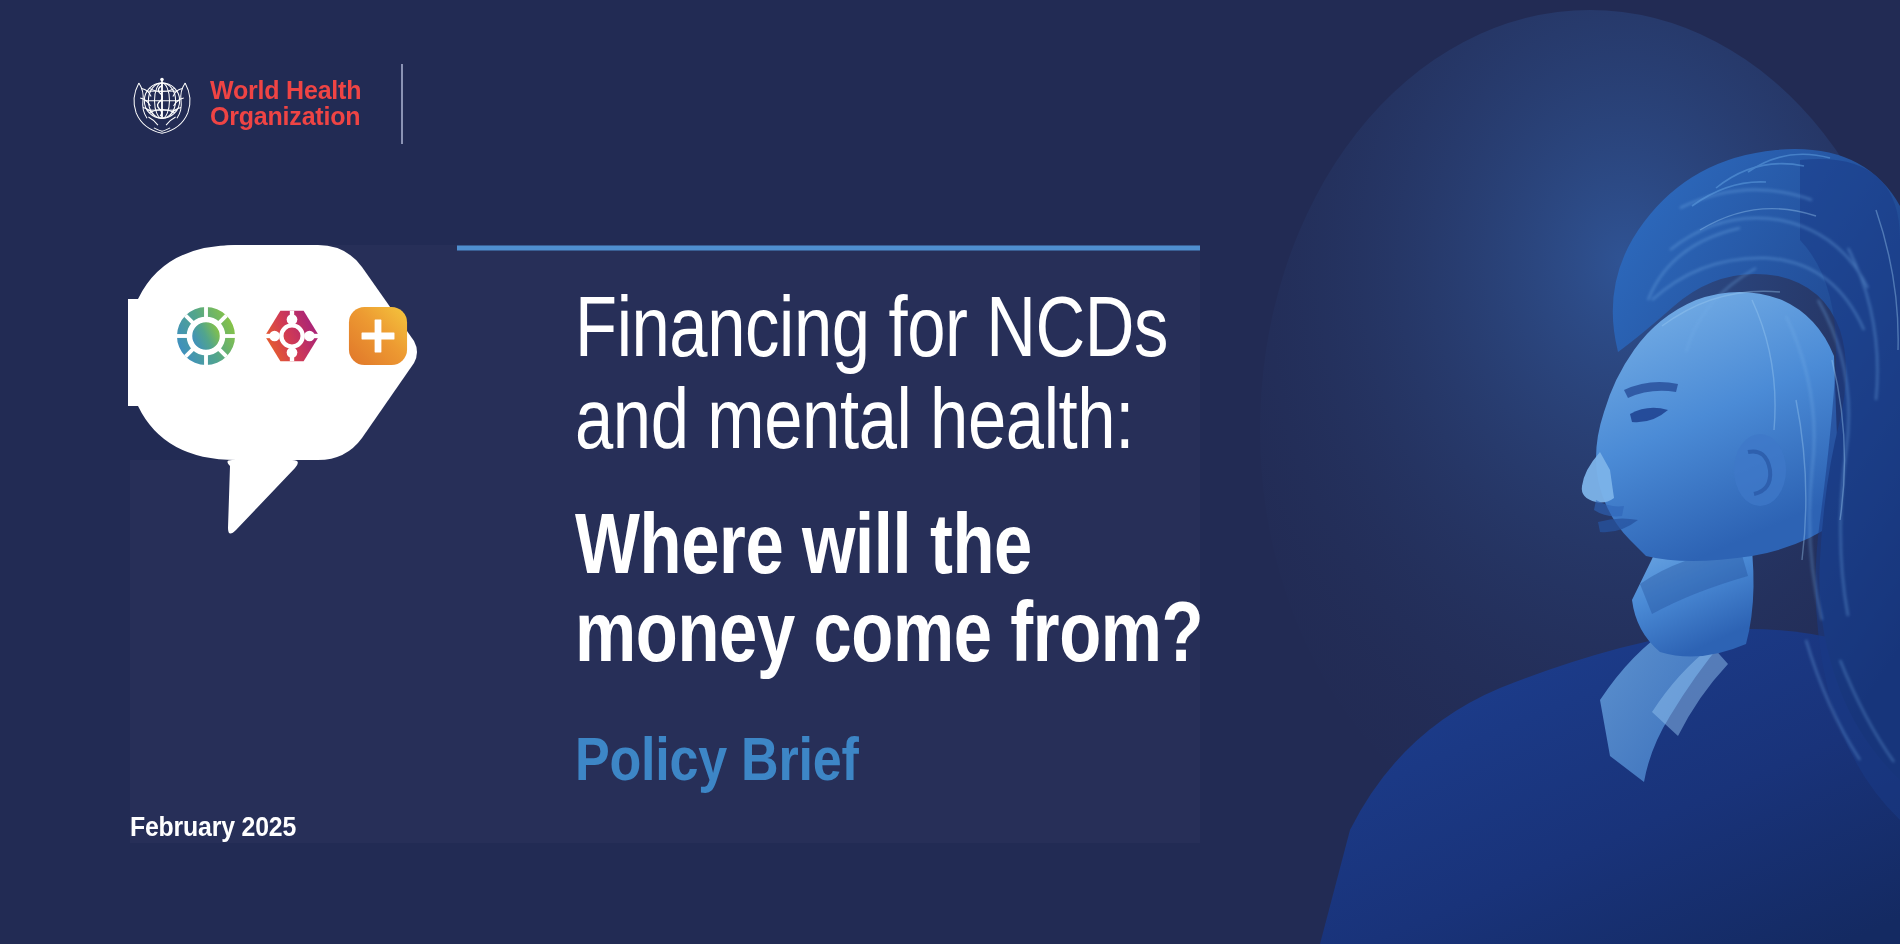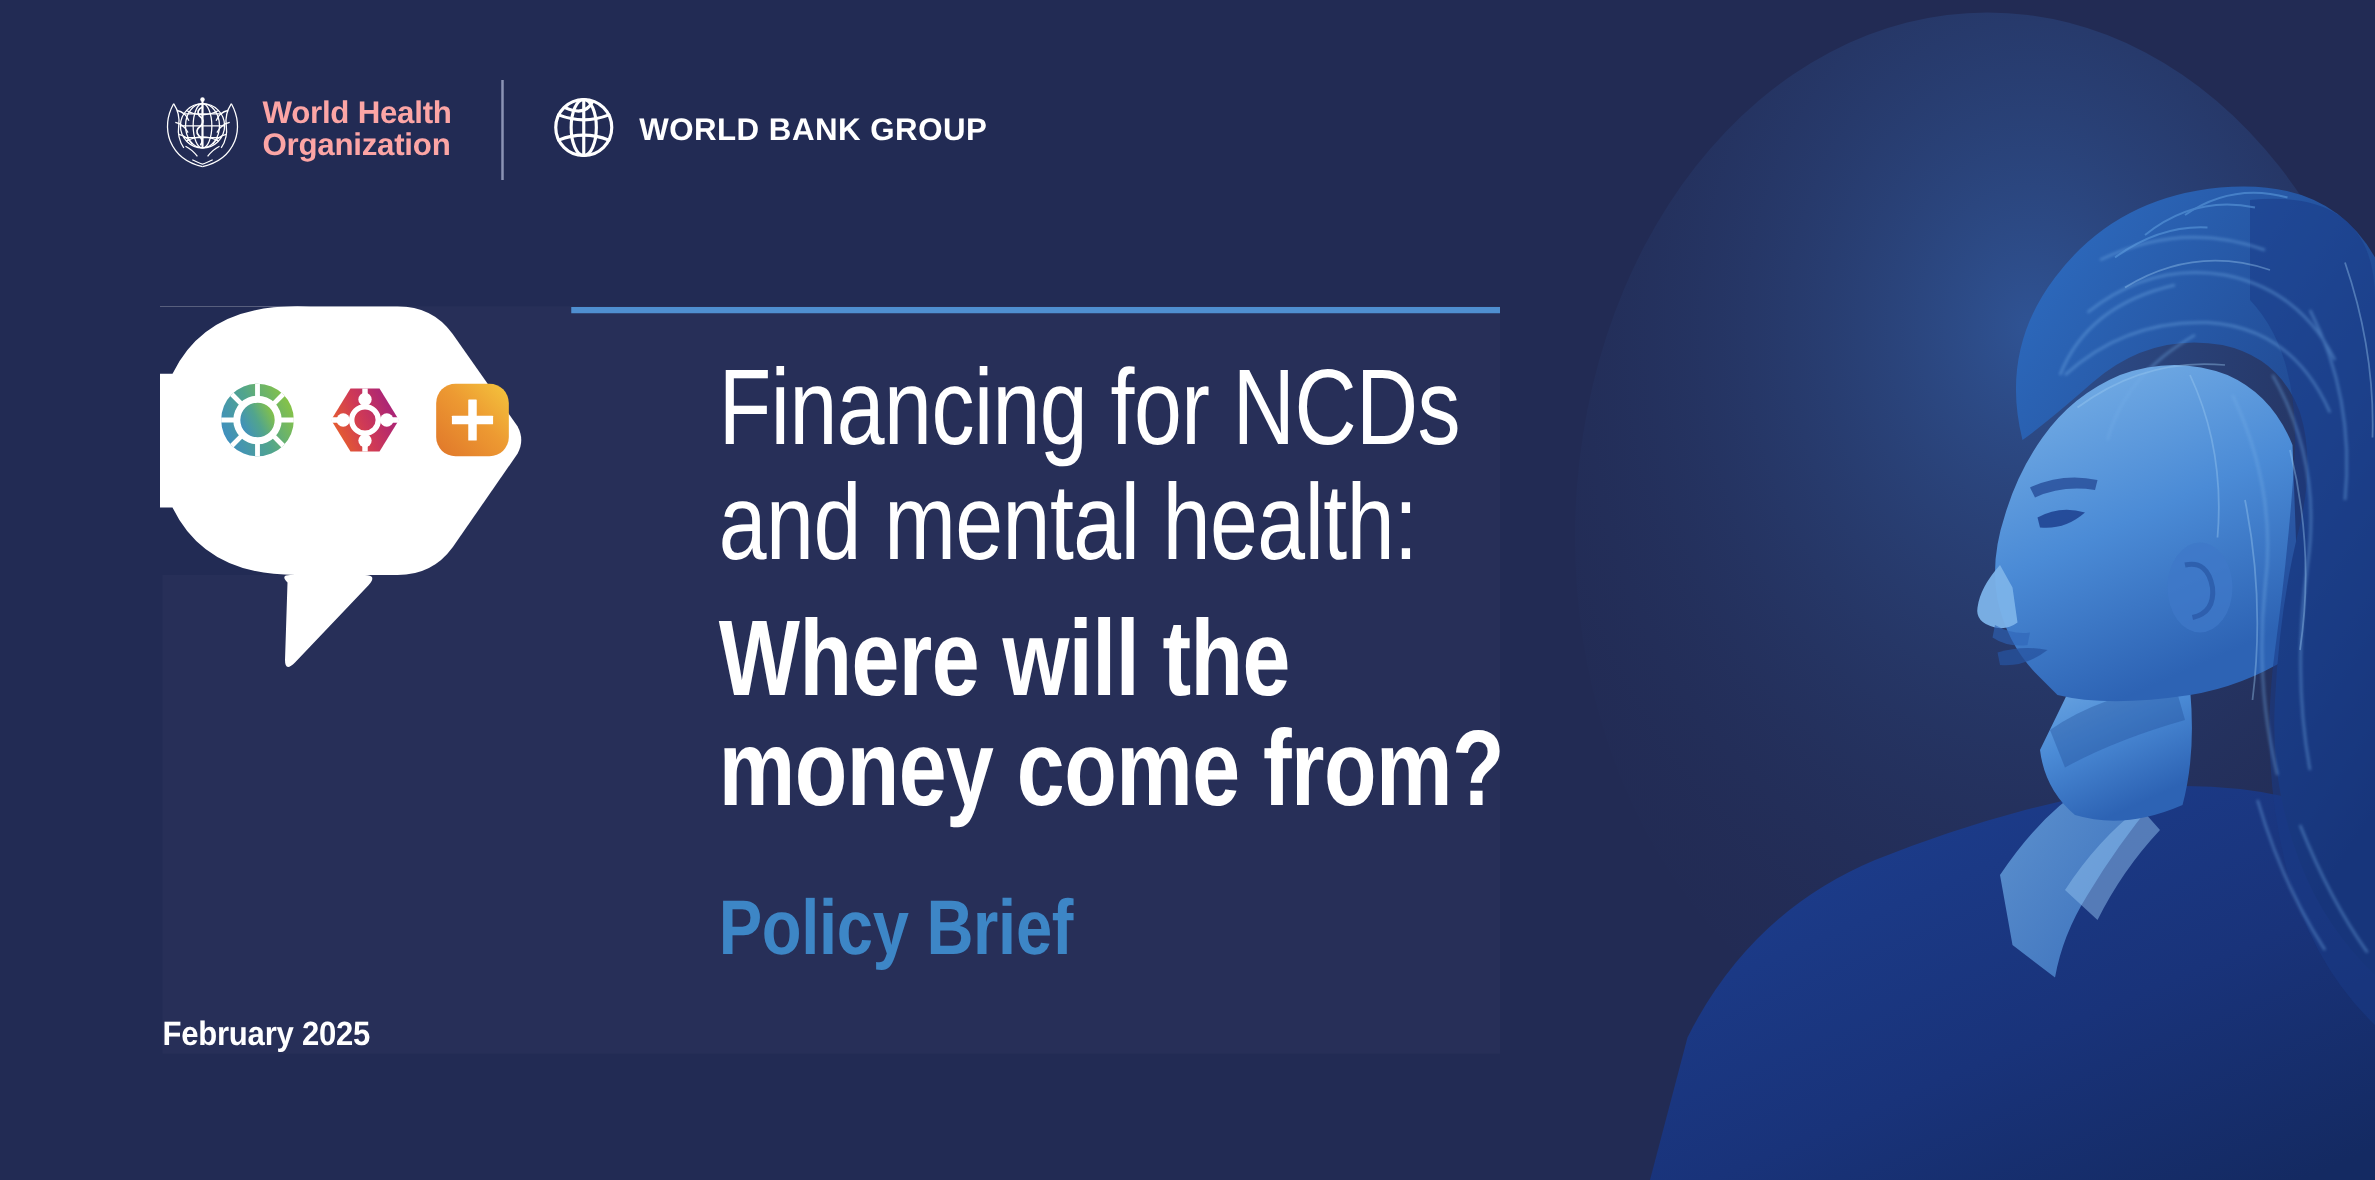--- a/index.html
+++ b/index.html
@@ -21,21 +21,21 @@
 
   
   #header-logos{
     position:absolute;
     left:128px; top:68px;
     display:flex; align-items:center; height:72px;
   }
   #who-logo{ display:flex; align-items:center; gap:14px; }
   #who-emblem{ width:68px; height:68px; flex:0 0 68px; }
   #who-wordmark{
-    color:#fca5a5; font-weight:bold; font-size:25px; line-height:1.03;
+    color:#ef4444; font-weight:bold; font-size:25px; line-height:1.03;
     letter-spacing:-0.2px; white-space:pre-line;
   }
   #logo-divider{
     width:2px; height:80px; background:#8b93b4;
     margin:0 36px 0 40px; flex:0 0 2px;
   }
   #wb-logo{ display:flex; align-items:center; gap:16px; }
   #wb-globe{ width:56px; height:56px; flex:0 0 56px; }
   #wb-wordmark{
     color:#fff; font-weight:bold; font-size:25px; letter-spacing:0.4px;
@@ -85,21 +85,21 @@
   .title-bold{
     color:#ffffff;
     font-size:86px;
     font-weight:bold;
     line-height:1.02;
     letter-spacing:-0.5px;
     transform:scaleX(0.80);
     transform-origin:left center;
     white-space:nowrap;
   }
-  #title-bold-group{ margin-top:20px; }
+  #title-bold-group{ margin-top:36px; }
   #subtitle{
     color:#3d86c6;
     font-size:62px;
     font-weight:bold;
     letter-spacing:-0.3px;
     margin-top:48px;
     transform:scaleX(0.84);
     transform-origin:left center;
     white-space:nowrap;
   }
@@ -287,35 +287,20 @@
           <path d="M50 26 Q42 30 46 36 Q54 42 48 48 Q40 54 46 60 Q52 65 48 70"></path>
         </g>
         <circle cx="50" cy="17" r="2.6" fill="#ffffff"></circle>
       </svg>
     </span>
     <div id="who-wordmark"><span>World Health</span><br><span>Organization</span></div>
   </div>
 
   <div id="logo-divider"></div>
 
-  <div id="wb-logo">
-    <span>
-      <svg id="wb-globe" viewBox="0 0 100 100" aria-hidden="true">
-        <g fill="none" stroke="#ffffff" stroke-width="4.5" stroke-linecap="round">
-          <circle cx="50" cy="50" r="40"></circle>
-          <ellipse cx="50" cy="50" rx="18" ry="40"></ellipse>
-          <path d="M14 32 Q50 46 86 32"></path>
-          <path d="M14 68 Q50 54 86 68"></path>
-          <path d="M50 10 V90"></path>
-          <path d="M24 22 Q52 34 62 14"></path>
-        </g>
-      </svg>
-    </span>
-    <div id="wb-wordmark">WORLD BANK GROUP</div>
-  </div>
 </div>
 
 <svg id="accent-frame" viewBox="0 0 1270 330" aria-hidden="true">
   <path d="M 2 8 H 1230 Q 1254 8 1254 32 L 1254 322" fill="none" stroke="#4f8fd0" stroke-width="5"></path>
 </svg>
 
 <svg id="icon-badge" viewBox="0 0 290 215" aria-hidden="true">
   <path d="M 0 0
            L 190 0
            Q 218 0 234 22

